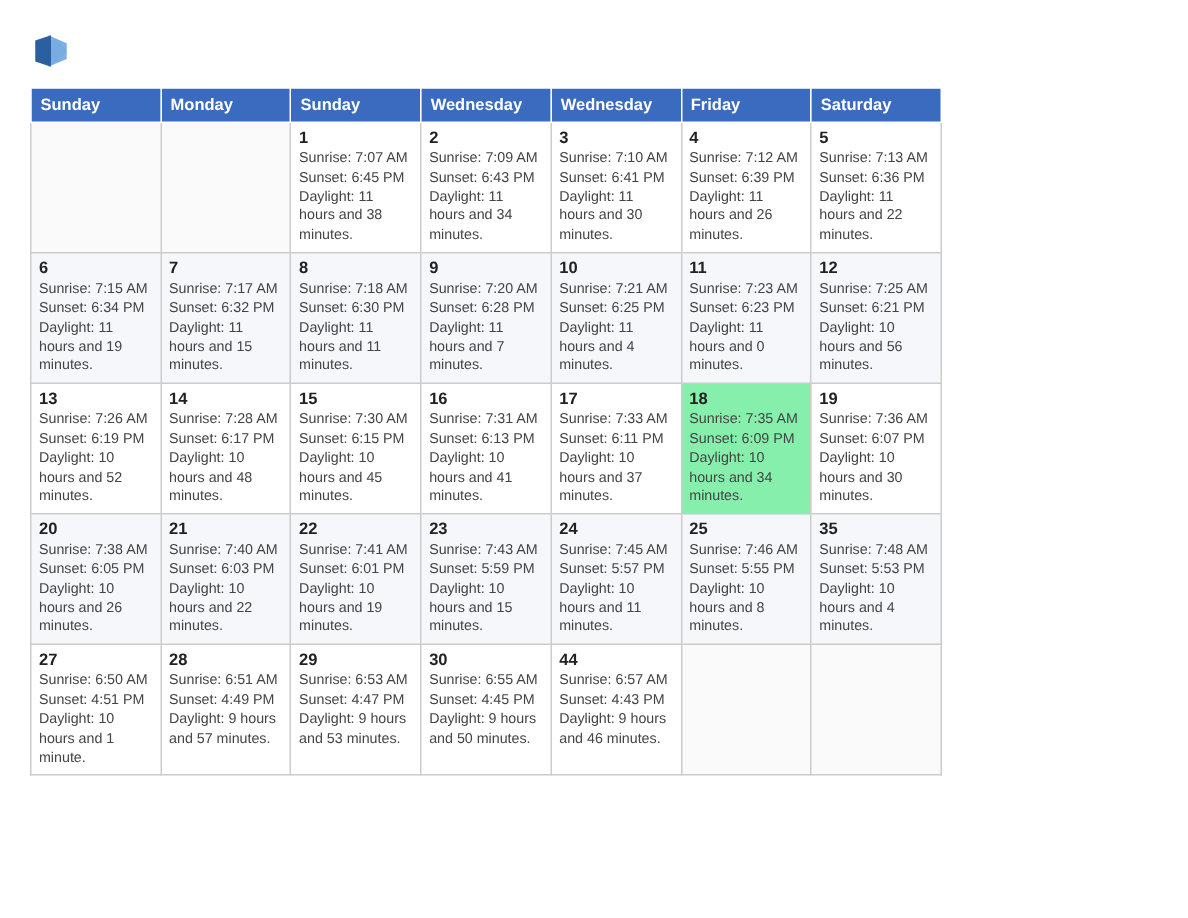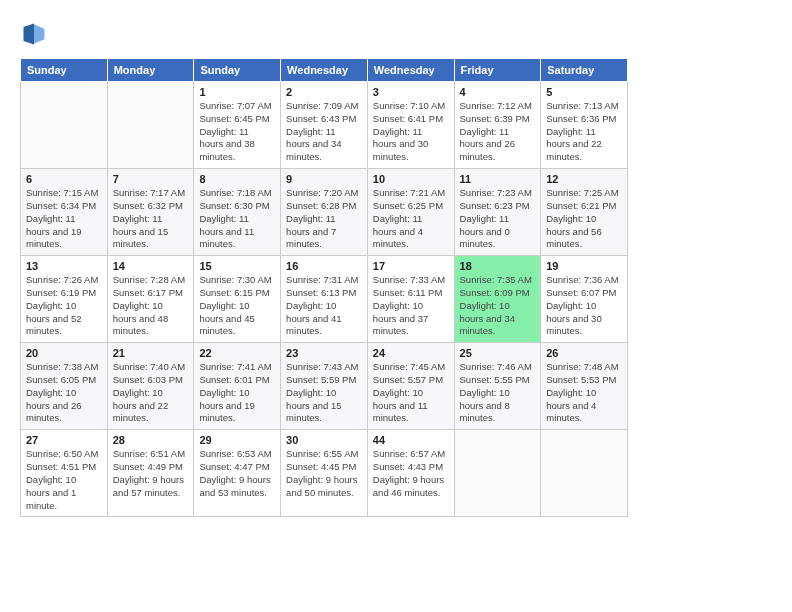--- a/index.html
+++ b/index.html
@@ -239,21 +239,21 @@
           </td>
           <td style="background: rgb(245, 247, 250);">
             <div class="day-num">24</div>
             <div class="day-detail">Sunrise: 7:45 AM<br>Sunset: 5:57 PM<br>Daylight: 10 hours and 11 minutes.</div>
           </td>
           <td style="background: rgb(245, 247, 250);">
             <div class="day-num">25</div>
             <div class="day-detail">Sunrise: 7:46 AM<br>Sunset: 5:55 PM<br>Daylight: 10 hours and 8 minutes.</div>
           </td>
           <td style="background: rgb(245, 247, 250);">
-            <div class="day-num">26</div>
+            <div class="day-num">35</div>
             <div class="day-detail">Sunrise: 7:48 AM<br>Sunset: 5:53 PM<br>Daylight: 10 hours and 4 minutes.</div>
           </td>
         </tr>
         <tr>
           <td style="background: rgb(255, 255, 255);">
             <div class="day-num">27</div>
             <div class="day-detail">Sunrise: 6:50 AM<br>Sunset: 4:51 PM<br>Daylight: 10 hours and 1 minute.</div>
           </td>
           <td style="background: rgb(255, 255, 255);">
             <div class="day-num">28</div>

